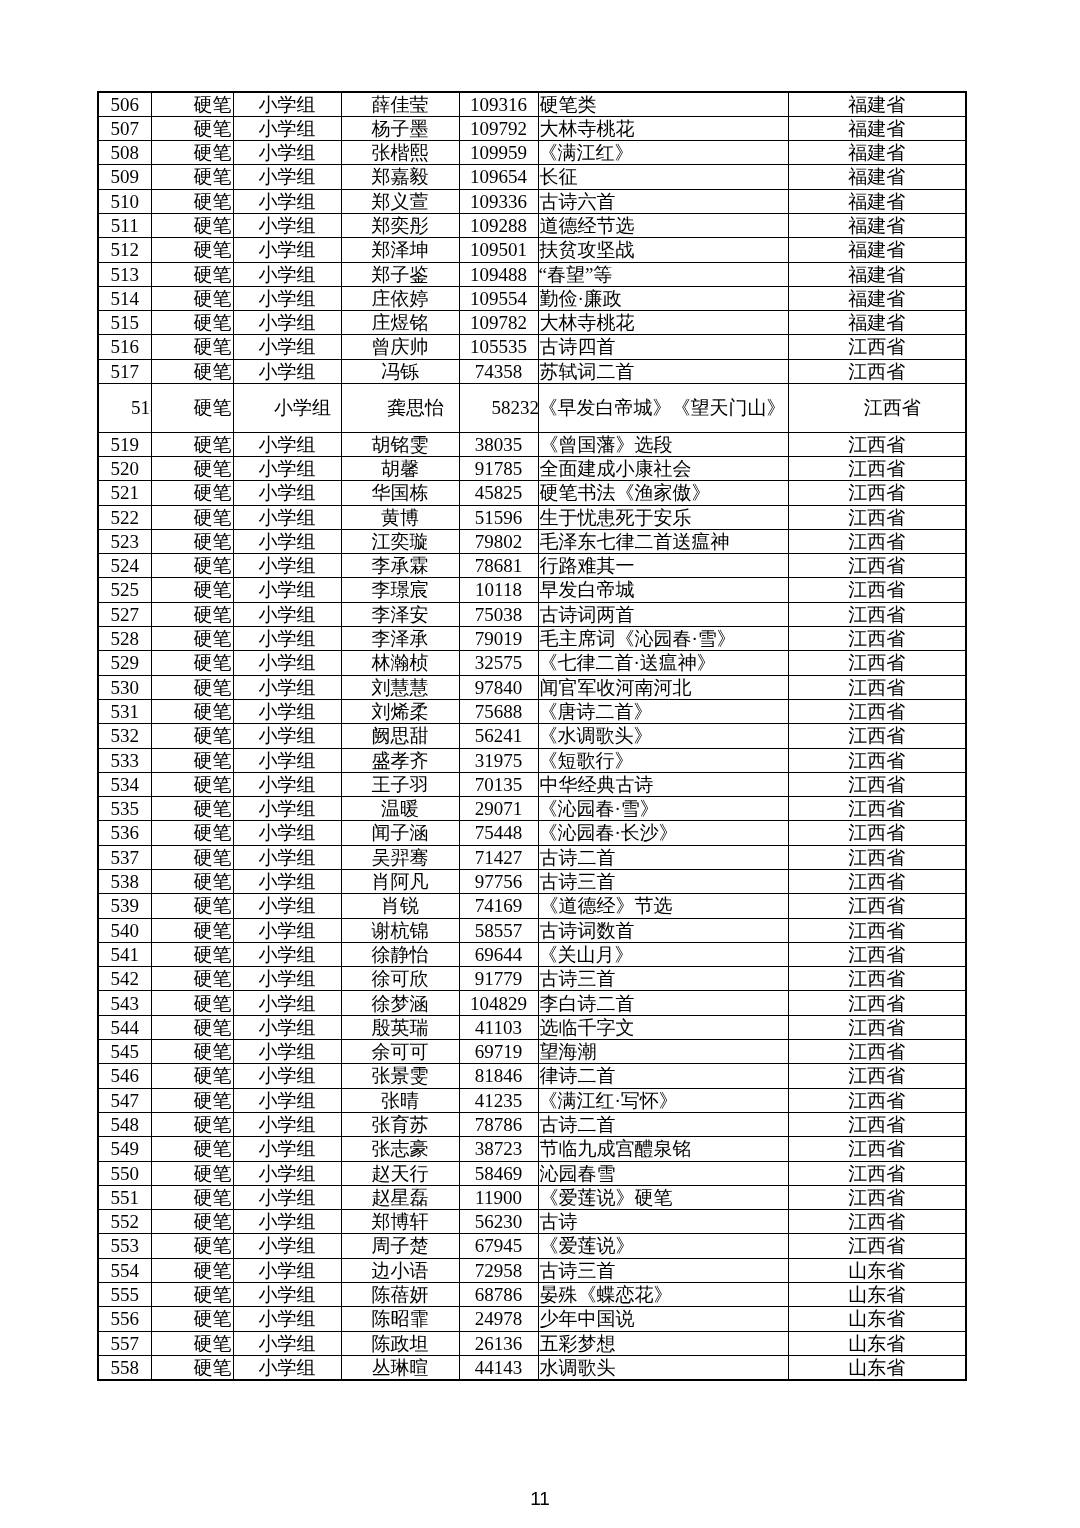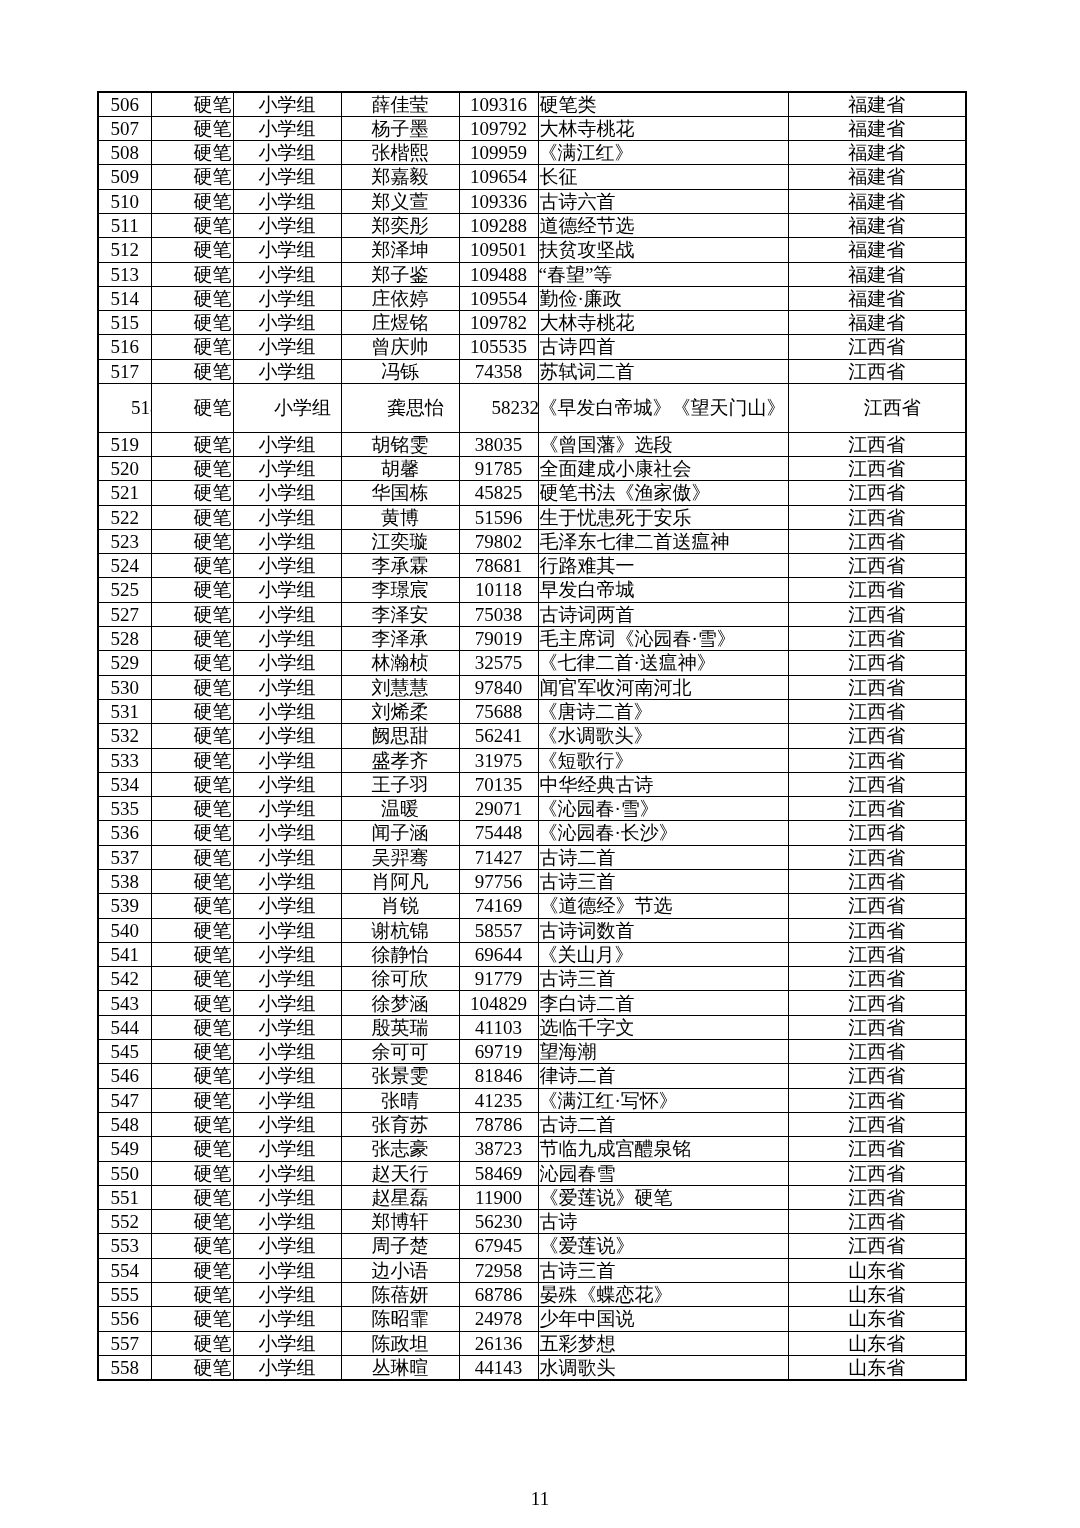--- a/index.html
+++ b/index.html
@@ -67,21 +67,21 @@
 
   tr.tall td { height: 48.6px; padding-left: 32px; }
 
   .page-number {
     position: absolute;
     left: 0;
     top: 1488px;
     width: 1080px;
     text-align: center;
     font-size: 19px;
-    font-family: Liberation Serif, serif;
+    font-family: Liberation Sans, sans-serif;
   }
 </style>
 </head>
 <body>
 
 <div class="page">
 
   <div class="table-wrap">
     <table class="reg">
       <colgroup>

